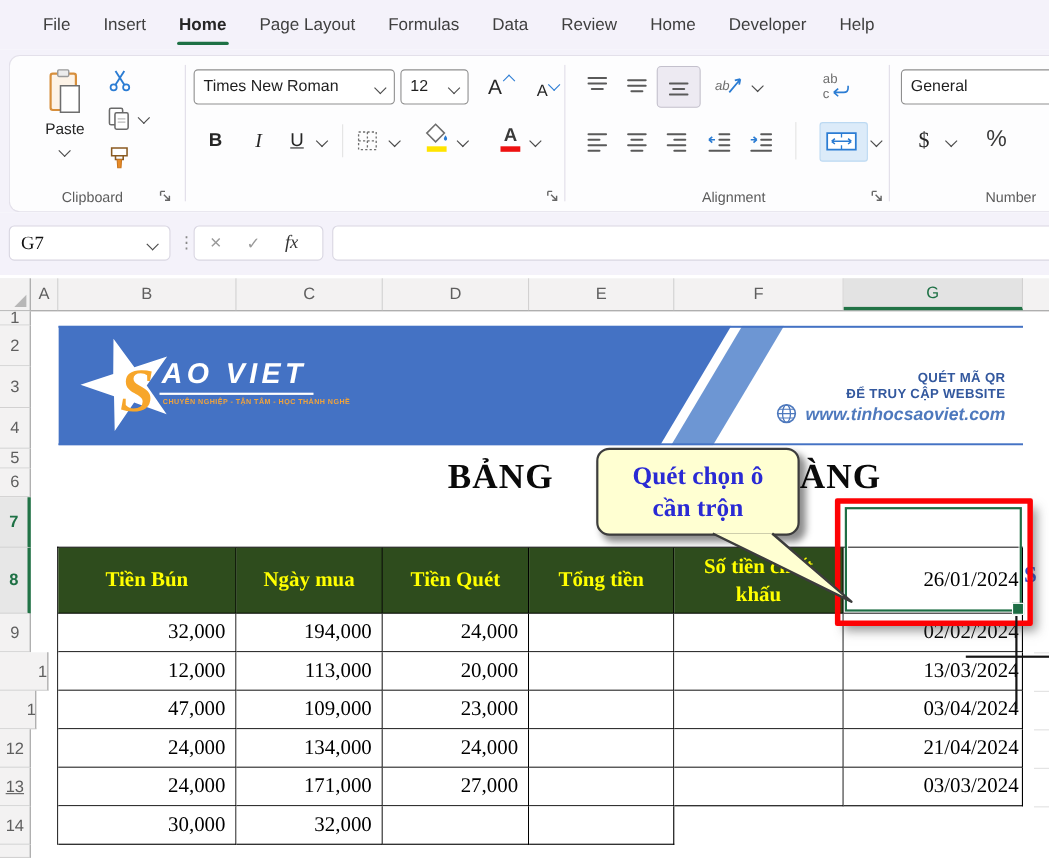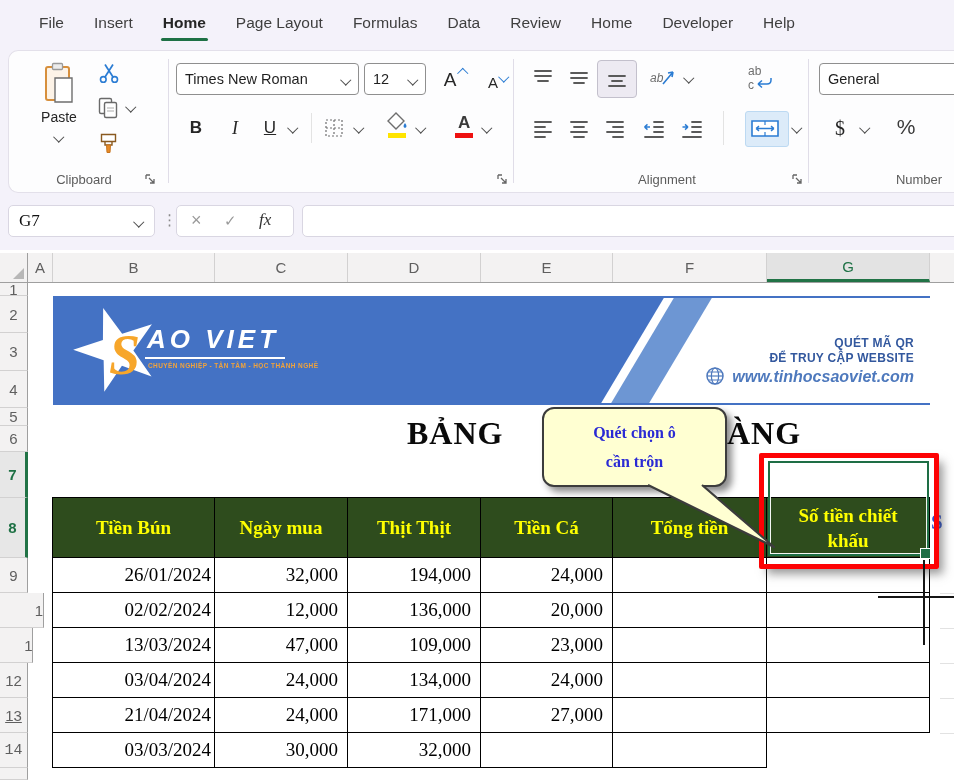--- a/index.html
+++ b/index.html
@@ -74,21 +74,21 @@
   .gline{position:absolute;left:940px;width:14px;height:1px;background:#e2e2e2;}
   
   #selrect{position:absolute;left:768px;top:461px;width:161px;height:95px;border:2.5px solid #1e6e45;
            box-shadow:inset 0 0 0 1px rgba(255,255,255,.95);box-sizing:border-box;}
   #fillhandle{position:absolute;left:920px;top:548px;width:9px;height:9px;background:#1e6e45;border:1.5px solid #fff;box-sizing:content-box;}
   #redbox{position:absolute;left:759px;top:453px;width:180px;height:116px;border:5px solid #fd0204;border-radius:2px;
           box-sizing:border-box;box-shadow:6px 7px 9px -2px rgba(70,70,70,.55);}
   #bubble{position:absolute;left:542px;top:407px;width:185px;height:80px;background:#ffffd2;
           border:2px solid #3c3c3c;border-radius:12px;box-shadow:5px 5px 7px rgba(0,0,0,.45);
           display:flex;flex-direction:column;align-items:center;justify-content:center;
-          font-family:"Liberation Serif",serif;font-weight:700;font-size:16px;color:#2a2ad4;line-height:29px;box-sizing:border-box;}
+          font-family:"Liberation Serif",serif;font-weight:700;font-size:23px;color:#2a2ad4;line-height:29px;box-sizing:border-box;}
   #xh-v{position:absolute;left:923px;top:560px;width:1.6px;height:85px;background:#151515;}
   #xh-h{position:absolute;left:878px;top:596px;width:76px;height:1.6px;background:#151515;}
   #overS{position:absolute;left:931px;top:510px;font-family:"Liberation Serif",serif;font-weight:700;
          font-size:21px;color:#2b50cc;}
   .bars line{stroke:#5a5a5a;stroke-width:1.8;stroke-linecap:round;}
   .blue{stroke:#2b7cd3;}
 </style>
 </head>
 <body>
 
@@ -343,21 +343,21 @@
     <div class="rowhdr" style="top:371px;height:37px;">4</div>
     <div class="rowhdr" style="top:408px;height:18px;">5</div>
     <div class="rowhdr" style="top:426px;height:26px;">6</div>
     <div class="rowhdr sel" style="top:452px;height:46px;">7</div>
     <div class="rowhdr sel" style="top:498px;height:60px;">8</div>
     <div class="rowhdr" style="top:558px;height:35px;">9</div>
     <div class="rowhdr" style="top:593px;height:35px;padding-left:43px;">10</div>
     <div class="rowhdr" style="top:628px;height:35px;padding-left:32px;">11</div>
     <div class="rowhdr" style="top:663px;height:35px;">12</div>
     <div class="rowhdr" style="top:698px;height:35px;text-decoration:underline;">13</div>
-    <div class="rowhdr" style="top:733px;height:35px;font-family:Liberation Mono, monospace;">14</div>
+    <div class="rowhdr" style="top:733px;height:35px;">14</div>
     <div class="rowhdr" style="top:768px;height:12px;"></div>
   </div>
 
   <div id="banner">
     <div id="b-dark"></div>
     <div id="b-stripe"></div>
     <div id="b-top"></div>
     <div id="b-bot"></div>
     <svg class="ab" style="left:18px;top:4px;" width="100" height="100">
       <polygon points="50,5 61,38 95,38 67,59 77,92 50,71 23,92 33,59 5,38 39,38" fill="#ffffff" transform="rotate(-18 50 50) scale(0.92)"></polygon>
@@ -379,35 +379,34 @@
       </div>
     </div>
   </div>
 
   <div id="titleL" style="left:407px;">BẢNG</div>
   <div id="titleR" style="left:727px;">ÀNG</div>
 
   <div id="dtable">
     <div class="th">Tiền Bún</div>
     <div class="th">Ngày mua</div>
-    <div class="th">Thịt Thịt</div>
-    <div class="th">Tiền Cá</div>
+    <div class="th">Tiền Quét</div>
     <div class="th">Tổng tiền</div>
     <div class="th">Số tiền chiết khấu</div>
 
     <div class="td date">26/01/2024</div>
     <div class="td">32,000</div>
     <div class="td">194,000</div>
     <div class="td">24,000</div>
     <div class="td"></div>
     <div class="td"></div>
 
     <div class="td date">02/02/2024</div>
     <div class="td">12,000</div>
-    <div class="td">136,000</div>
+    <div class="td">113,000</div>
     <div class="td">20,000</div>
     <div class="td"></div>
     <div class="td"></div>
 
     <div class="td date">13/03/2024</div>
     <div class="td">47,000</div>
     <div class="td">109,000</div>
     <div class="td">23,000</div>
     <div class="td"></div>
     <div class="td"></div>

